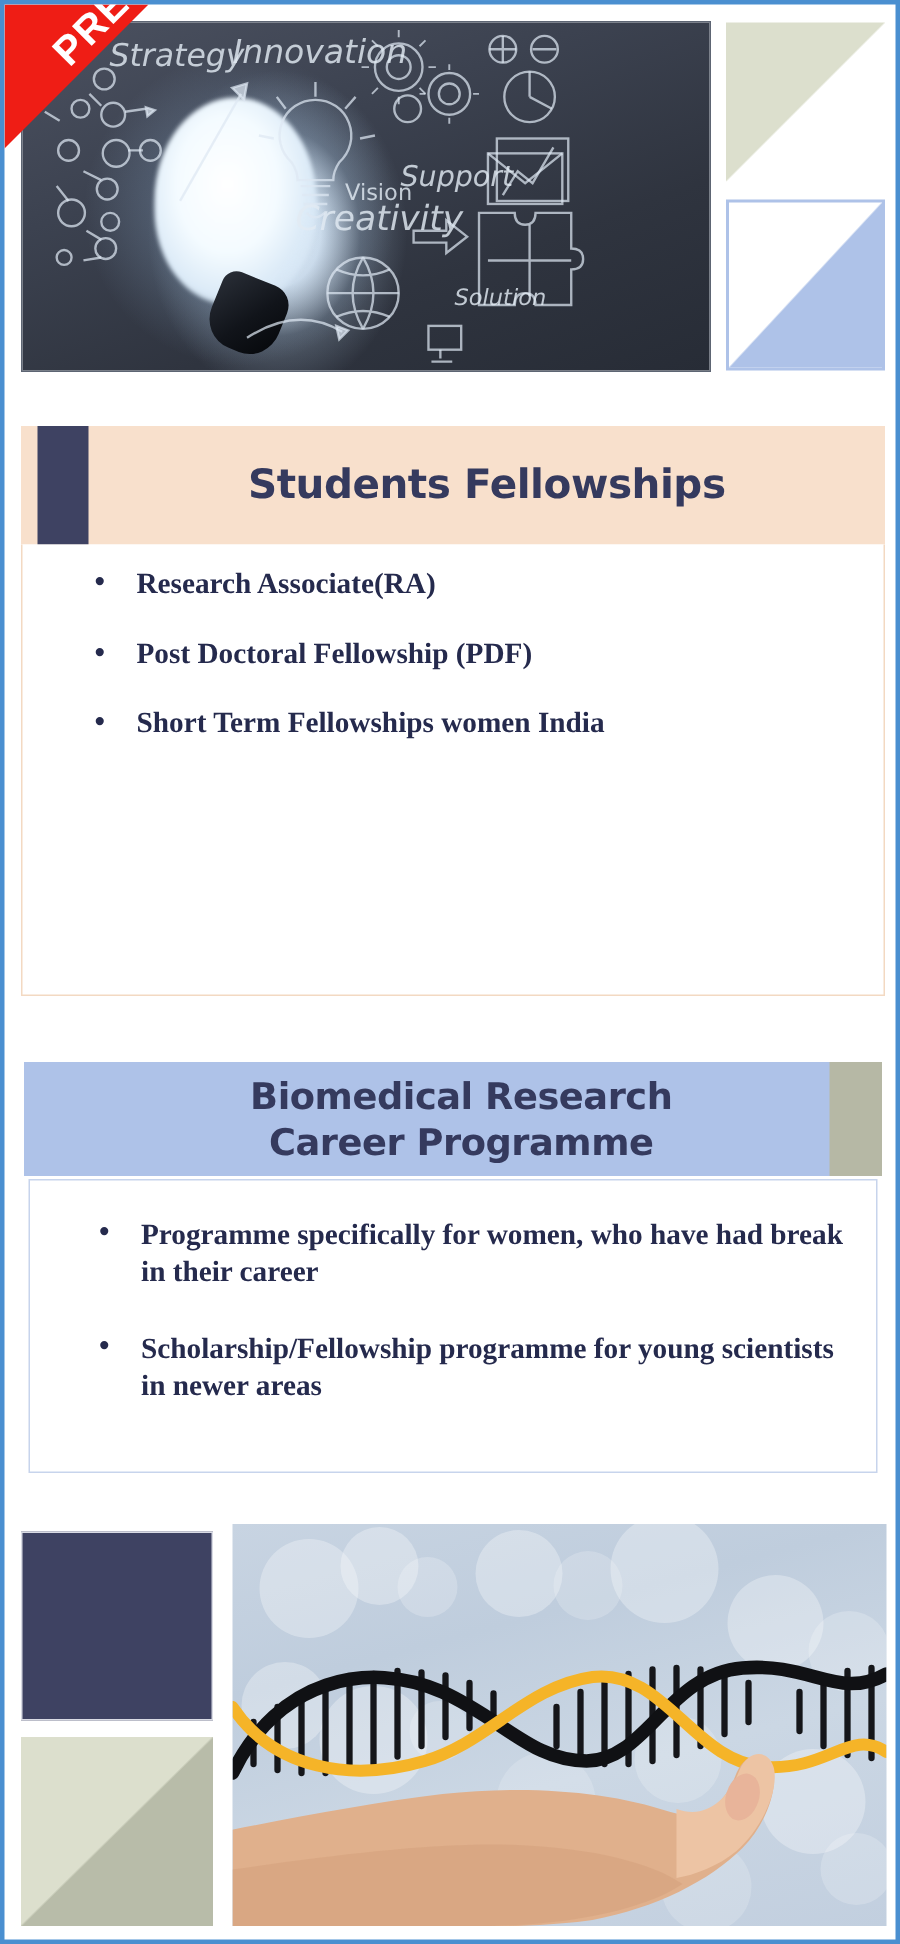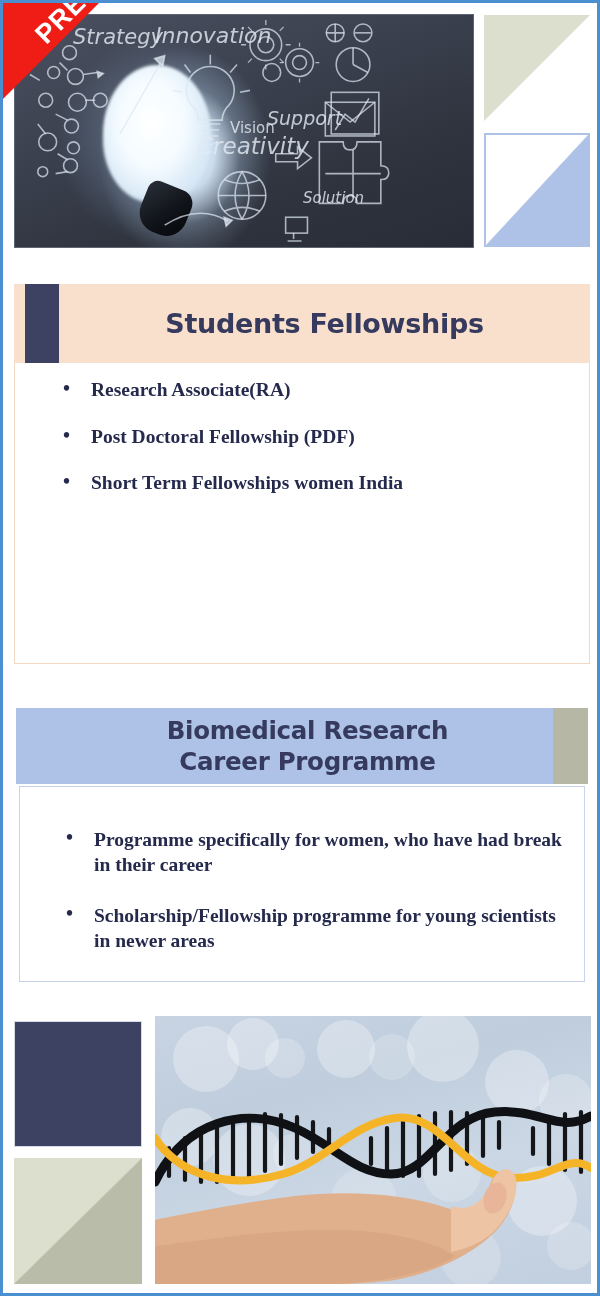--- a/index.html
+++ b/index.html
@@ -144,21 +144,21 @@
     display:flex; flex-direction:column; align-items:center; justify-content:center;
     color:#353a5e;
     font-size:24.5px; font-weight:bold;
     font-family:"DejaVu Sans", sans-serif;
     line-height:31px; letter-spacing:-0.3px;margin-left:23px;
   }
   #bio-body {
     position:absolute; left:3px; top:78px; width:566px; height:196px;
     background:#ffffff;
     border:1px solid #c7d4ec;
-    padding:40px 18px 10px 18px;
+    padding:24px 18px 10px 18px;
   }
   ul.bio-list { list-style:none; }
   ul.bio-list li {
     position:relative;
     color:#252a4d;
     font-family:"Liberation Serif", serif;
     font-weight:bold;
     font-size:19.5px;
     line-height:25px;
     padding-left:56px;

